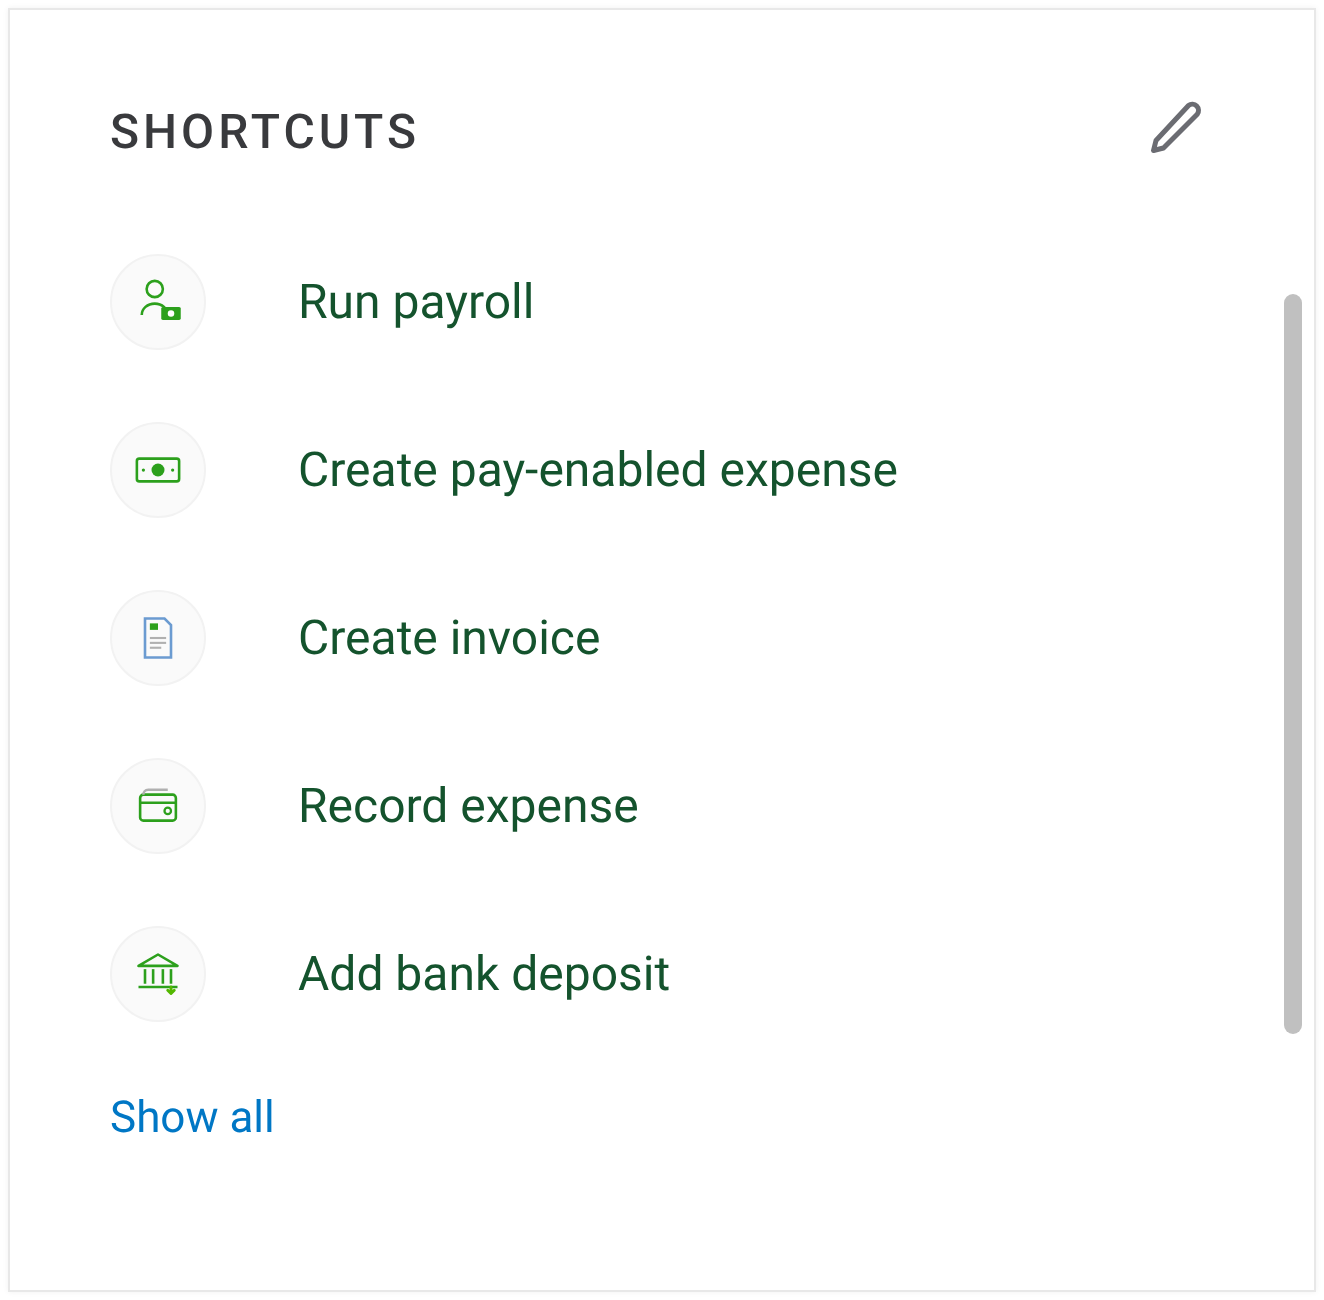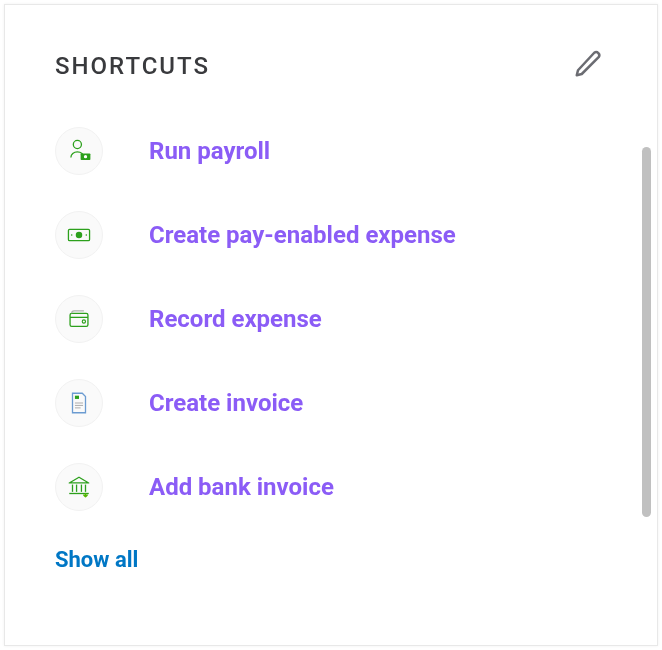--- a/index.html
+++ b/index.html
@@ -67,27 +67,27 @@
       align-items: center;
       justify-content: center;
       flex-shrink: 0;
     }
     .icon-circle svg {
       width: 26px;
       height: 26px;
     }
     .shortcut-label {
       font-size: 24px;
-      font-weight: 700;
-      color: #8b5cf6;
+      font-weight: 400;
+      color: #14532d;
     }
     .show-all {
       margin-top: 36px;
       font-size: 22px;
-      font-weight: 700;
+      font-weight: 400;
       color: #0077c5;
       cursor: pointer;
     }
     .scrollbar {
       position: absolute;
       right: 6px;
       top: 142px;
       width: 9px;
       height: 370px;
       background: #c0c0c0;
@@ -129,55 +129,55 @@
           <circle cx="7" cy="16" r="1" fill="#2ca01c"></circle>
           <circle cx="25" cy="16" r="1" fill="#2ca01c"></circle>
         </svg>
       </div>
       <div class="shortcut-label">Create pay-enabled expense</div>
     </div>
 
     <div class="shortcut-item">
       <div class="icon-circle">
         <svg viewBox="0 0 32 32">
-          <rect x="5" y="9" width="22" height="16" rx="2" fill="none" stroke="#2ca01c" stroke-width="1.6"></rect>
-          <line x1="5" y1="14" x2="27" y2="14" stroke="#2ca01c" stroke-width="1.6"></line>
-          <circle cx="22" cy="19" r="2" fill="none" stroke="#2ca01c" stroke-width="1.4"></circle>
-          <path d="M7 9c0-1.5 1-3 3-3h12" fill="none" stroke="#b0b0b0" stroke-width="1.5"></path>
-        </svg>
-      </div>
-      <div class="shortcut-label">Record expense</div>
-    </div>
-
-    <div class="shortcut-item">
-      <div class="icon-circle">
-        <svg viewBox="0 0 32 32">
           <path d="M8 4h12l4 4v20H8Z" fill="none" stroke="#6b9bd1" stroke-width="1.6"></path>
           <rect x="11" y="7" width="5" height="4" fill="#2ca01c"></rect>
           <line x1="11" y1="16" x2="21" y2="16" stroke="#b0b0b0" stroke-width="1.3"></line>
           <line x1="11" y1="19" x2="21" y2="19" stroke="#b0b0b0" stroke-width="1.3"></line>
           <line x1="11" y1="22" x2="18" y2="22" stroke="#b0b0b0" stroke-width="1.3"></line>
         </svg>
       </div>
       <div class="shortcut-label">Create invoice</div>
+    </div>
+
+    <div class="shortcut-item">
+      <div class="icon-circle">
+        <svg viewBox="0 0 32 32">
+          <rect x="5" y="9" width="22" height="16" rx="2" fill="none" stroke="#2ca01c" stroke-width="1.6"></rect>
+          <line x1="5" y1="14" x2="27" y2="14" stroke="#2ca01c" stroke-width="1.6"></line>
+          <circle cx="22" cy="19" r="2" fill="none" stroke="#2ca01c" stroke-width="1.4"></circle>
+          <path d="M7 9c0-1.5 1-3 3-3h12" fill="none" stroke="#b0b0b0" stroke-width="1.5"></path>
+        </svg>
+      </div>
+      <div class="shortcut-label">Record expense</div>
     </div>
 
     <div class="shortcut-item">
       <div class="icon-circle">
         <svg viewBox="0 0 32 32">
           <path d="M16 4 28 11H4Z" fill="none" stroke="#2ca01c" stroke-width="1.6" stroke-linejoin="round"></path>
           <line x1="8" y1="13" x2="8" y2="22" stroke="#2ca01c" stroke-width="1.6"></line>
           <line x1="13" y1="13" x2="13" y2="22" stroke="#2ca01c" stroke-width="1.6"></line>
           <line x1="19" y1="13" x2="19" y2="22" stroke="#2ca01c" stroke-width="1.6"></line>
           <line x1="24" y1="13" x2="24" y2="22" stroke="#2ca01c" stroke-width="1.6"></line>
           <line x1="4" y1="24" x2="28" y2="24" stroke="#2ca01c" stroke-width="1.6"></line>
           <path d="M24 24v4m-2-2 2 2 2-2" fill="none" stroke="#53b700" stroke-width="1.8" stroke-linecap="round" stroke-linejoin="round"></path>
         </svg>
       </div>
-      <div class="shortcut-label">Add bank invoice</div>
+      <div class="shortcut-label">Add bank deposit</div>
     </div>
 
   </div>
 
   <div class="show-all">Show all</div>
 
   <div class="scrollbar"></div>
 </div>
 
 </body></html>

